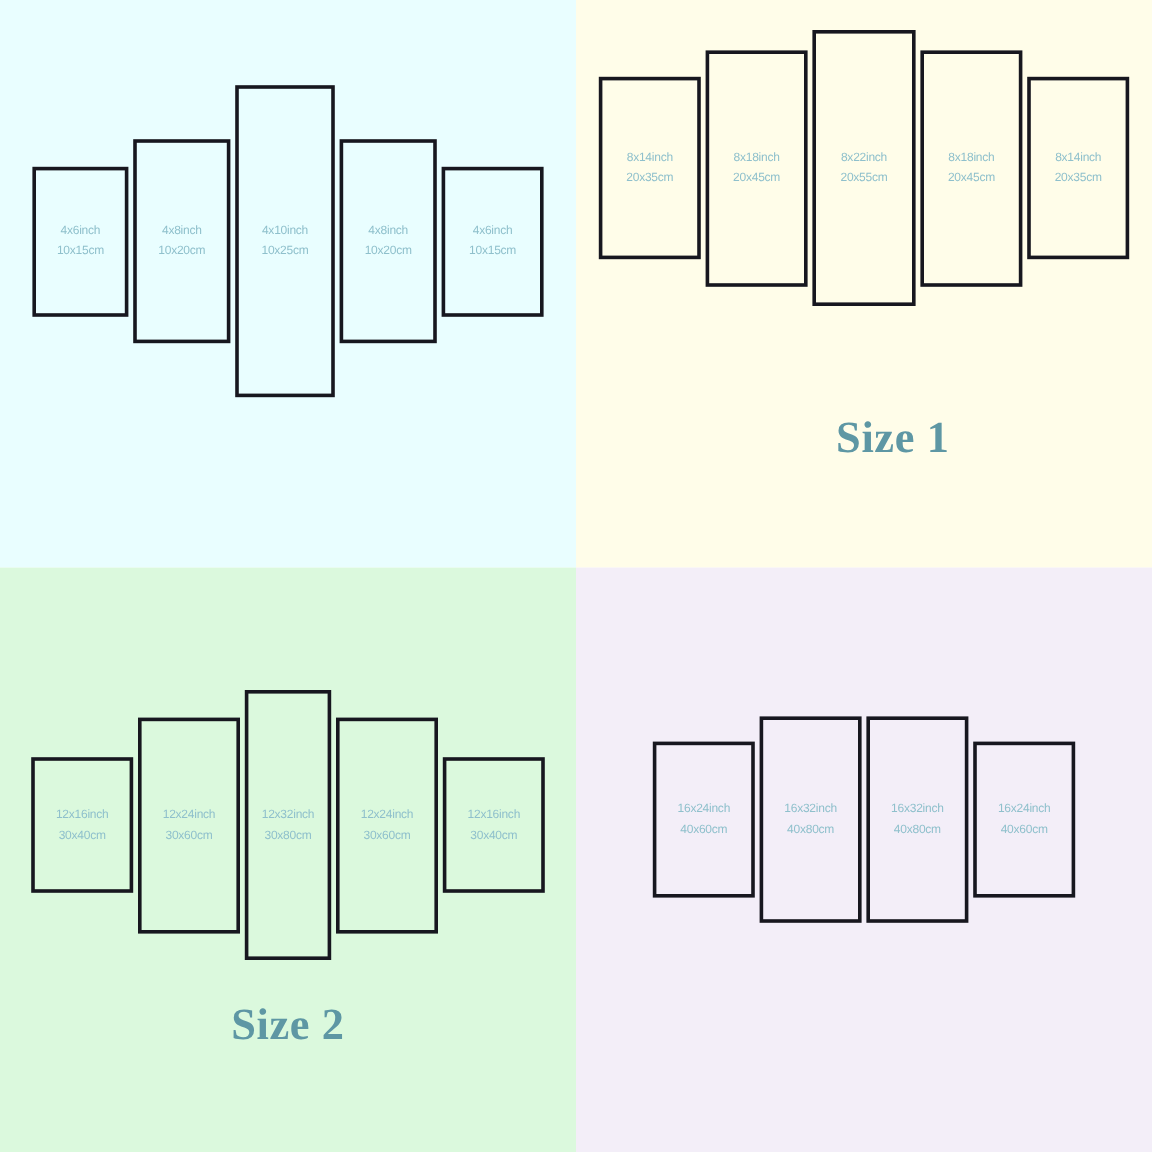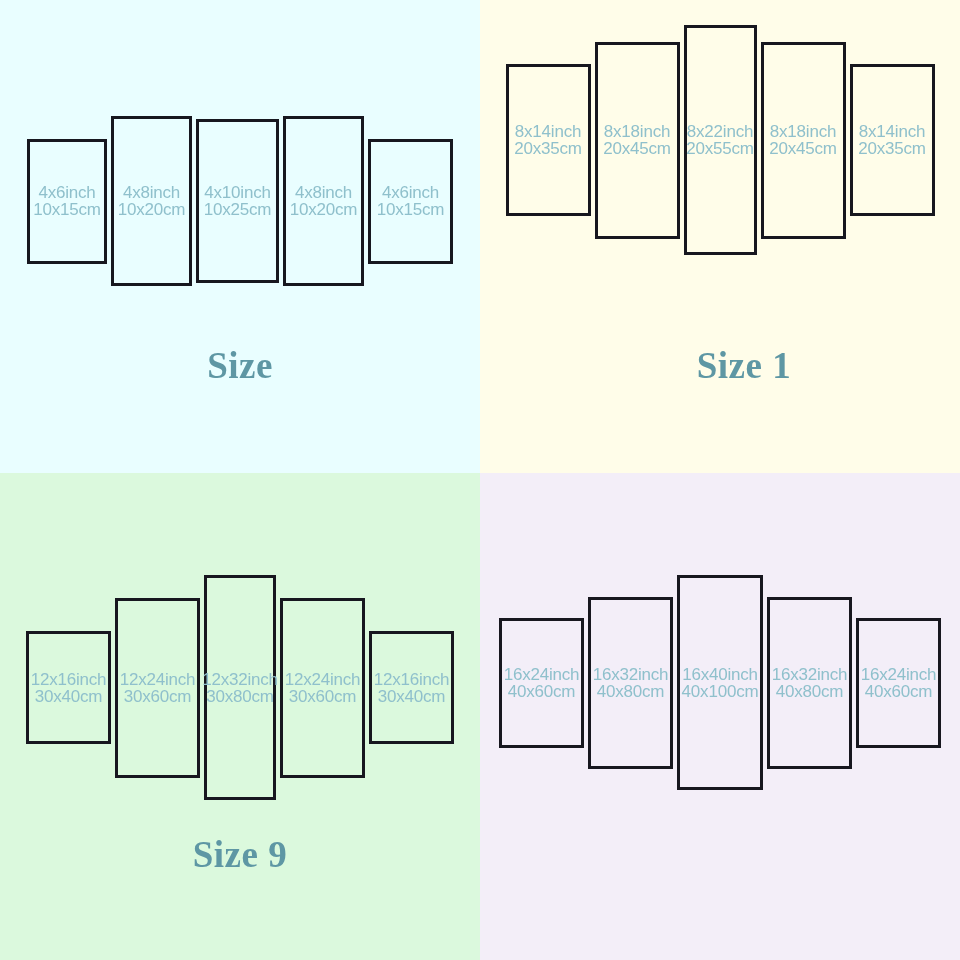--- a/index.html
+++ b/index.html
@@ -39,21 +39,21 @@
     background: transparent;
     display: flex;
     flex-direction: column;
     align-items: center;
     justify-content: center;
     margin: 0 2px;
   }
   .panel-label {
     color: #8fc0cc;
     font-family: "Liberation Sans", sans-serif;
-    font-size: 17px;
+    font-size: 10px;
     line-height: 17px;
     text-align: center;
     white-space: nowrap;
     letter-spacing: -0.2px;
   }
   .panel-label .ln2 { display: block; }
   .q-title {
     position: absolute;
     left: 0;
     right: 0;
@@ -68,30 +68,30 @@
   
   #q0 { background: #e9feff; }
   #q1 { background: #fffde9; }
   #q2 { background: #dbf9dd; }
   #q3 { background: #f3eef8; }
 
   
   #q0 .panels { top: 101px; height: 200px; }
   #q0 .p0 { width: 80px;  height: 125px; }
   #q0 .p1 { width: 81px;  height: 170px; }
-  #q0 .p2 { width: 83px;  height: 164px; }
+  #q0 .p2 { width: 83px;  height: 260px; }
   #q0 .p3 { width: 81px;  height: 170px; }
   #q0 .p4 { width: 85px;  height: 125px; }
   #q0 .q-title { top: 344px; }
 
   
   #q1 .panels { top: 25px; height: 230px; }
   #q1 .p0 { width: 85px;  height: 152px; }
   #q1 .p1 { width: 85px;  height: 197px; }
-  #q1 .p2 { width: 73px;  height: 230px; }
+  #q1 .p2 { width: 86px;  height: 230px; }
   #q1 .p3 { width: 85px;  height: 197px; }
   #q1 .p4 { width: 85px;  height: 152px; }
   #q1 .q-title { top: 344px; margin-left: 48px; }
 
   
   #q2 .panels { top: 102px; height: 225px; }
   #q2 .p0 { width: 85px;  height: 113px; }
   #q2 .p1 { width: 85px;  height: 180px; }
   #q2 .p2 { width: 72px;  height: 225px; }
   #q2 .p3 { width: 85px;  height: 180px; }
@@ -138,21 +138,20 @@
           <span class="ln2">10x20cm</span>
         </div>
       </div>
       <div class="panel p4">
         <div class="panel-label">
           <span>4x6inch</span>
           <span class="ln2">10x15cm</span>
         </div>
       </div>
     </div>
-    <div class="q-title">Size</div>
   </div>
 
   <div class="quadrant" id="q1">
     <div class="panels">
       <div class="panel p0">
         <div class="panel-label">
           <span>8x14inch</span>
           <span class="ln2">20x35cm</span>
         </div>
       </div>
@@ -210,43 +209,37 @@
           <span class="ln2">30x60cm</span>
         </div>
       </div>
       <div class="panel p4">
         <div class="panel-label">
           <span>12x16inch</span>
           <span class="ln2">30x40cm</span>
         </div>
       </div>
     </div>
-    <div class="q-title">Size 9</div>
+    <div class="q-title">Size 2</div>
   </div>
 
   <div class="quadrant" id="q3">
     <div class="panels">
       <div class="panel p0">
         <div class="panel-label">
           <span>16x24inch</span>
           <span class="ln2">40x60cm</span>
         </div>
       </div>
       <div class="panel p1">
         <div class="panel-label">
           <span>16x32inch</span>
           <span class="ln2">40x80cm</span>
         </div>
       </div>
-      <div class="panel p2">
-        <div class="panel-label">
-          <span>16x40inch</span>
-          <span class="ln2">40x100cm</span>
-        </div>
-      </div>
       <div class="panel p3">
         <div class="panel-label">
           <span>16x32inch</span>
           <span class="ln2">40x80cm</span>
         </div>
       </div>
       <div class="panel p4">
         <div class="panel-label">
           <span>16x24inch</span>
           <span class="ln2">40x60cm</span>

